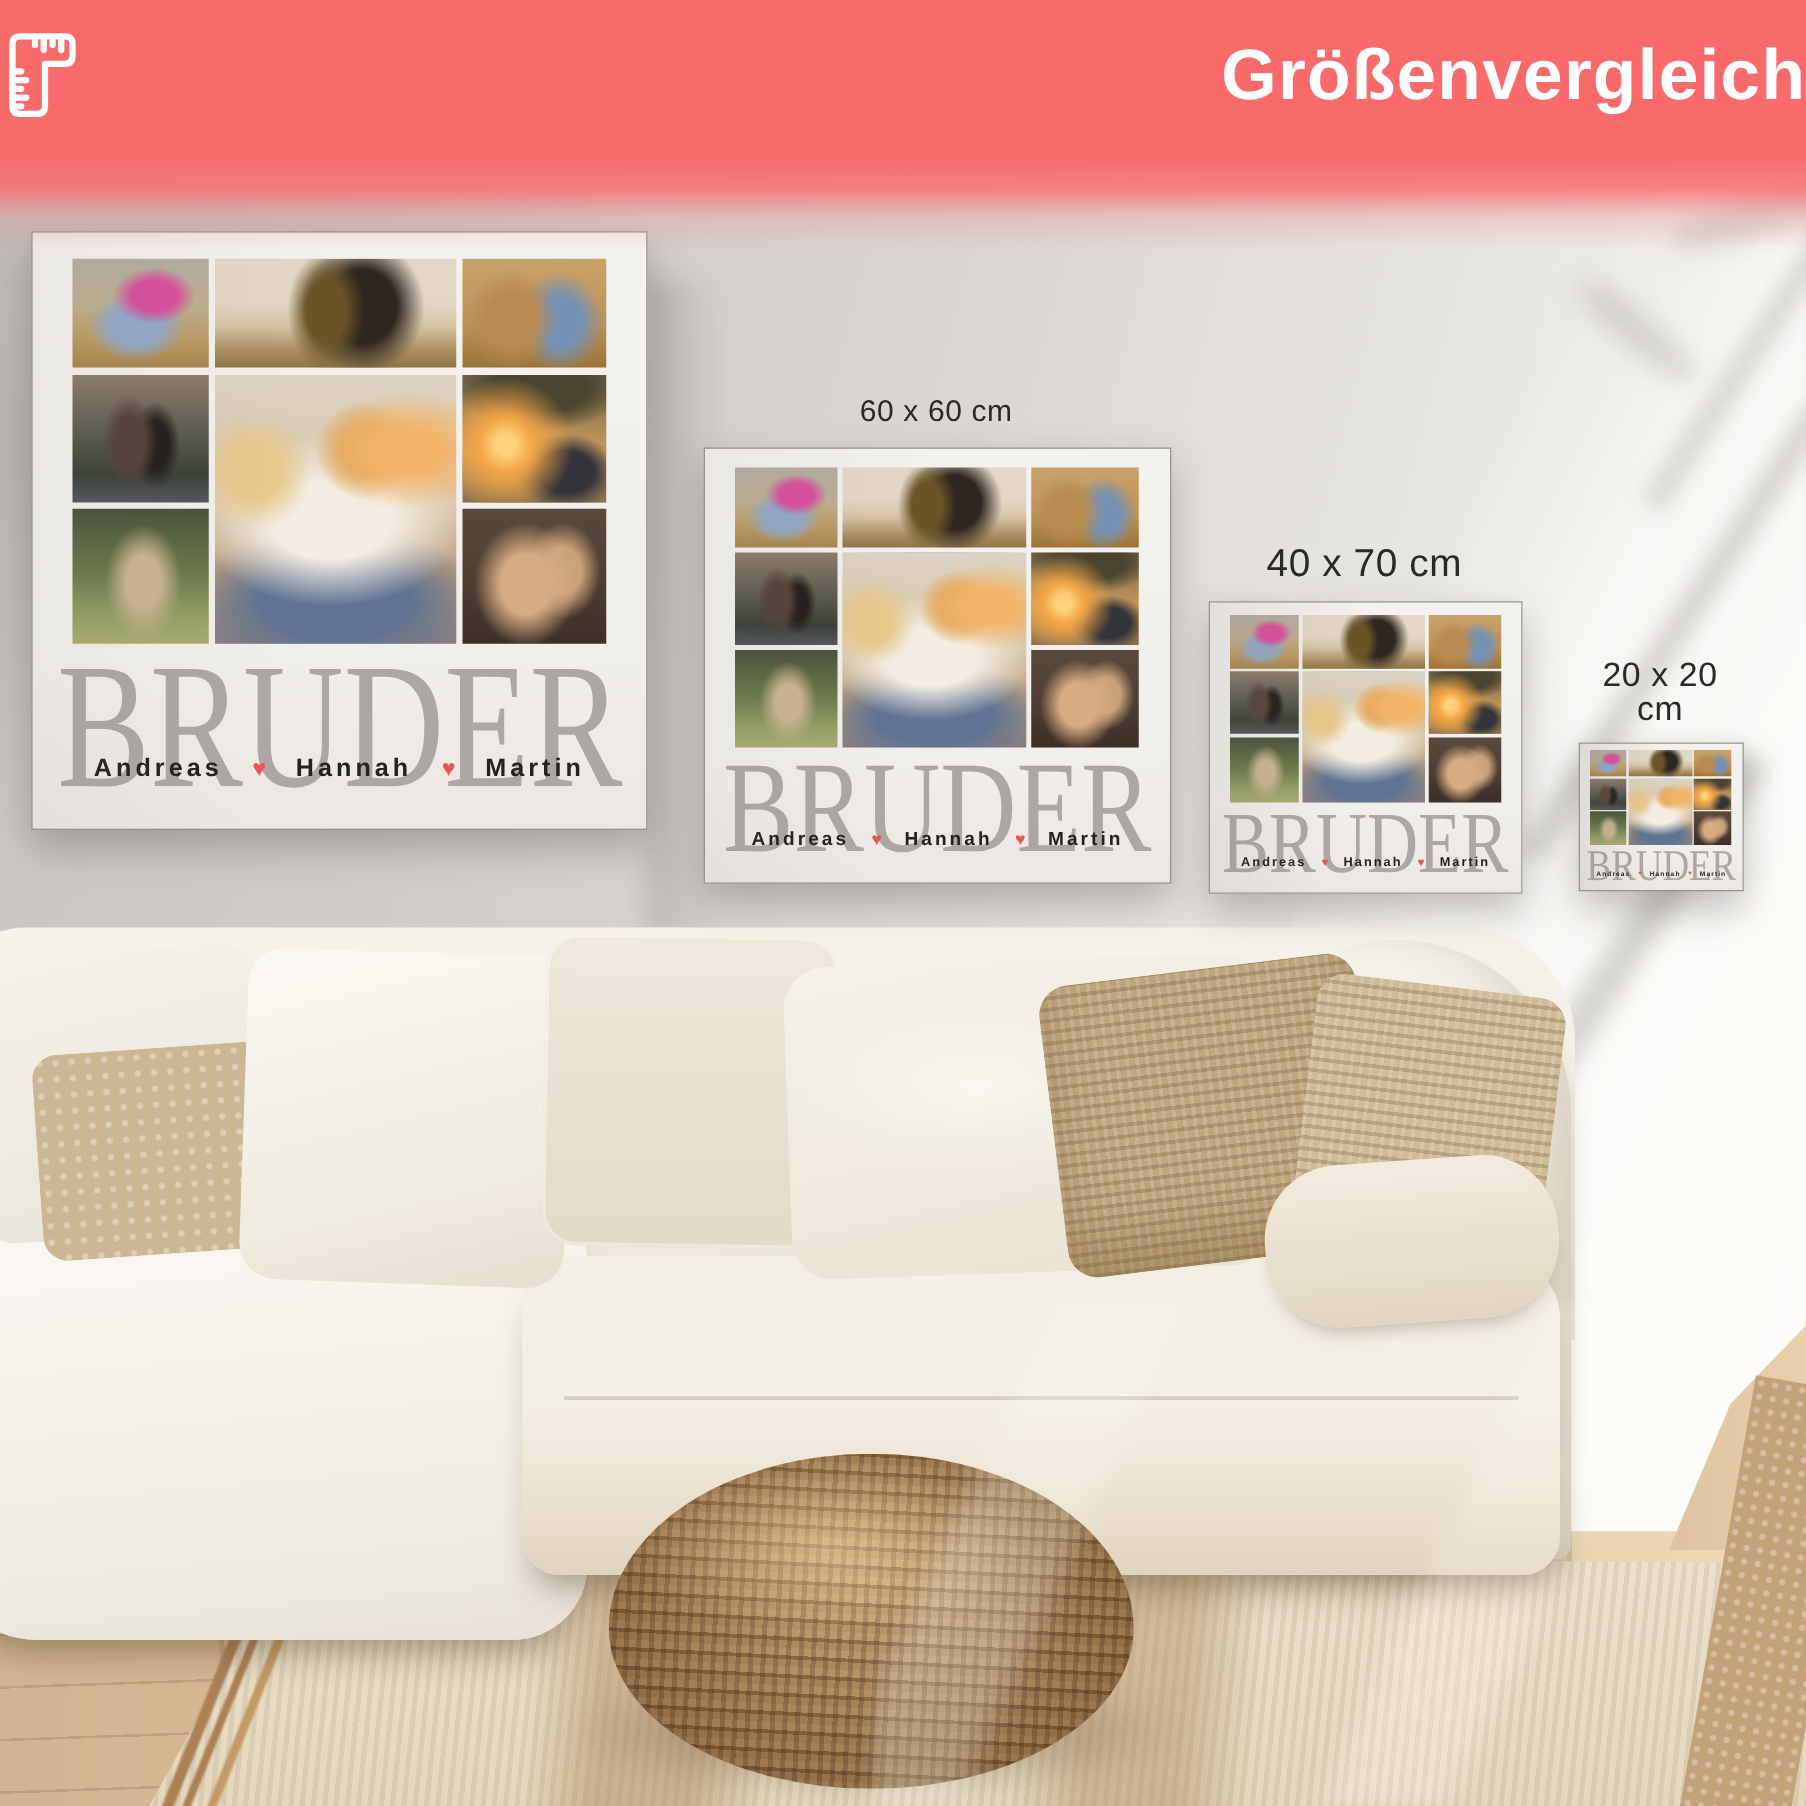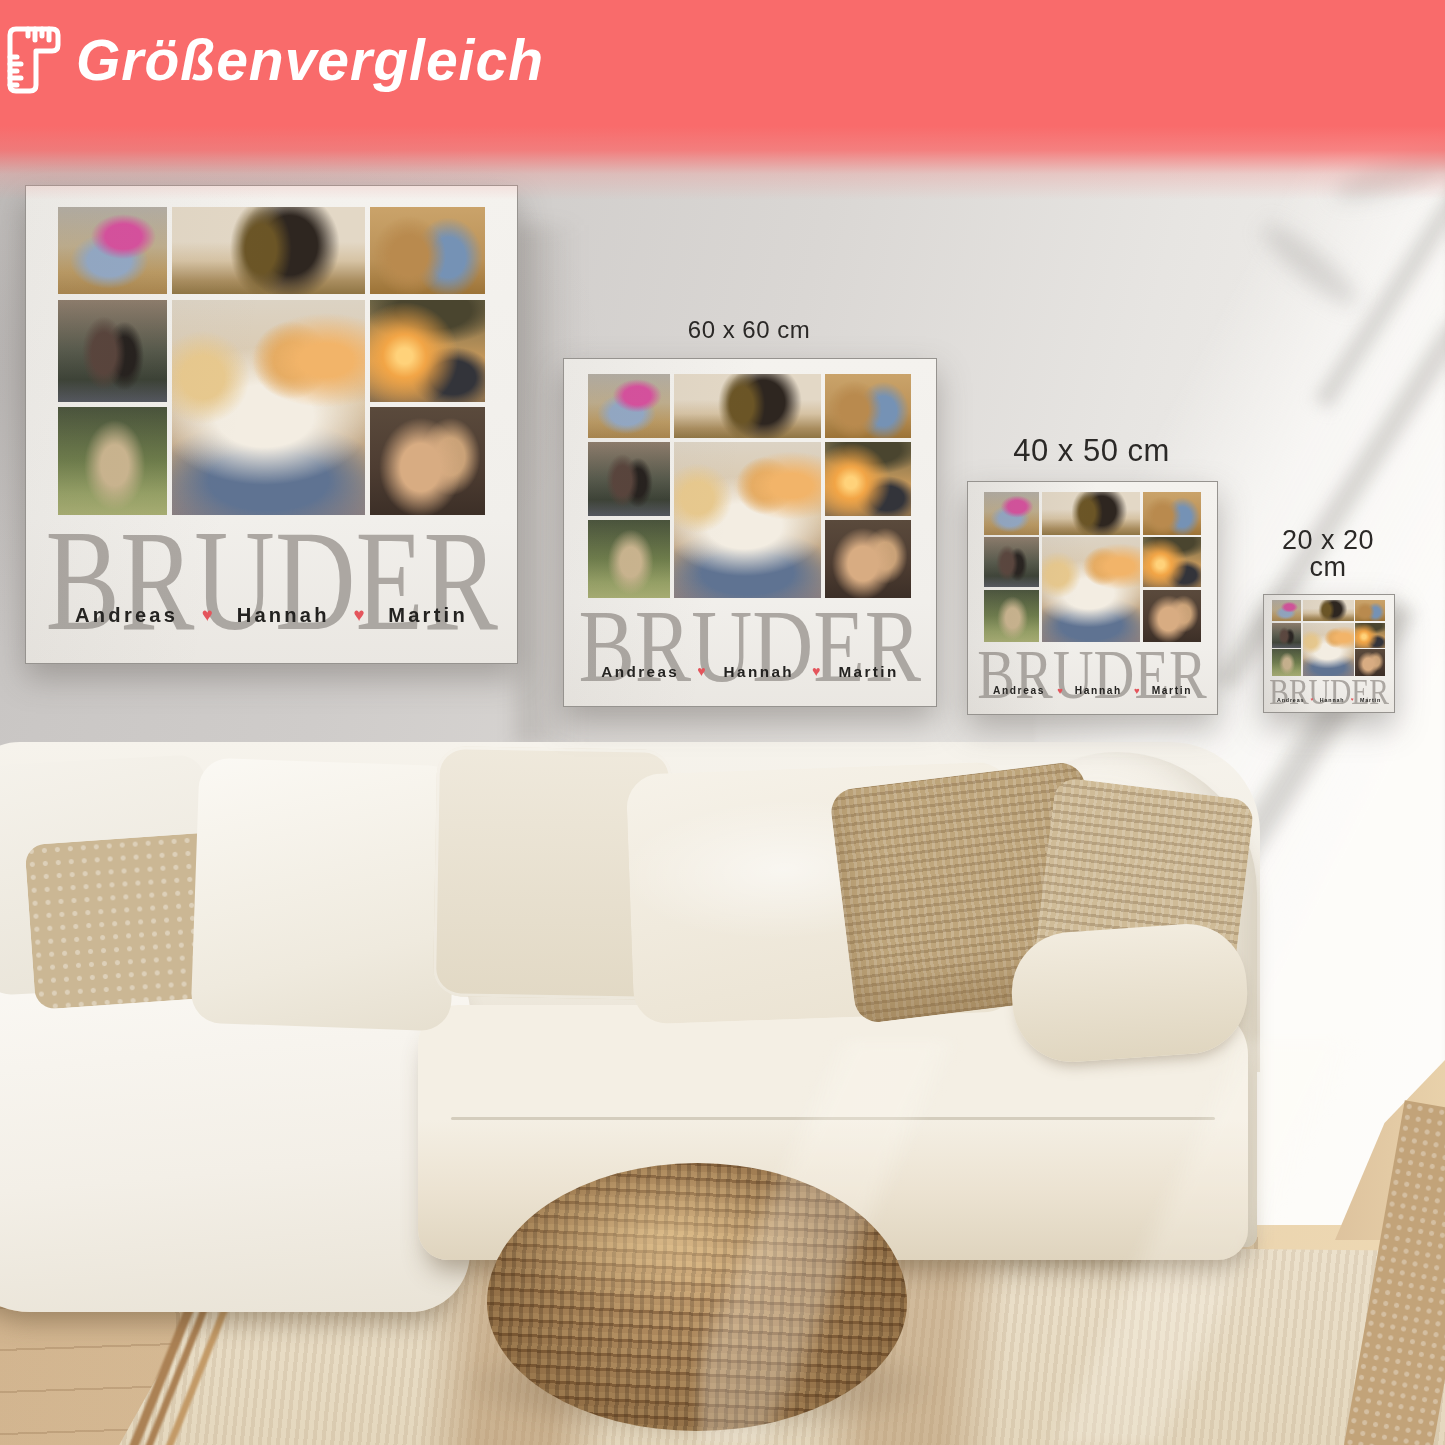--- a/index.html
+++ b/index.html
@@ -22,21 +22,21 @@
   .branch.b1{left:1270px;top:50px;width:150px;height:42px;transform:rotate(24deg);}
   .branch.b2{left:1330px;top:150px;width:170px;height:36px;transform:rotate(-18deg);}
   .branch.b3{left:1250px;top:250px;width:120px;height:30px;transform:rotate(40deg);}
   .wall-shade{position:absolute;left:516px;top:225px;width:64px;height:520px;
     background:linear-gradient(90deg,rgba(95,88,82,.22),transparent);filter:blur(9px);}
 
   
   .banner{position:absolute;left:0;top:0;width:100%;height:200px;z-index:30;
     background:linear-gradient(180deg,#f96b6b 0,#f96b6b 126px,rgba(249,107,107,.82) 150px,
                rgba(238,151,148,.35) 174px,rgba(226,190,188,0) 200px);}
-  .banner-inner{display:flex;justify-content:flex-start;align-items:center;gap:12px;padding-top:14px;font-style:italic;}
+  .banner-inner{display:flex;justify-content:space-between;align-items:center;gap:12px;padding-top:14px;}
   .banner-title{color:#fff;font-size:57px;font-weight:600;letter-spacing:1px;line-height:92px;}
   .ruler-svg{display:block;}
 
   
   .size-group{position:absolute;text-align:center;z-index:10;}
   .size-label{font-weight:500;color:#2b2927;letter-spacing:.5px;line-height:1;}
   .g80{left:25px;top:185px;width:491px;} .g80 .size-label{font-size:36px;margin-bottom:16px;}
   .g60{left:563px;top:318px;width:372px;} .g60 .size-label{font-size:24px;margin-bottom:16px;}
   .g40{left:967px;top:435px;width:249px;} .g40 .size-label{font-size:31px;margin-bottom:15px;}
   .g20{left:1263px;top:527px;width:130px;} .g20 .size-label{font-size:27px;margin-bottom:13px;}
@@ -235,21 +235,21 @@
         <span class="nm">Andreas</span>
         <span class="heart">♥</span>
         <span class="nm">Hannah</span>
         <span class="heart">♥</span>
         <span class="nm">Martin</span>
       </div>
     </div>
   </div>
 
   <div class="size-group g40">
-    <div class="size-label">40 x 50 cm</div>
+    <div class="size-label">40 x 70 cm</div>
     <div class="canvas" style="--w:249; height:232px;">
       <div class="collage">
         <div class="cell ph1"></div>
         <div class="cell ph2"></div>
         <div class="cell ph3"></div>
         <div class="cell ph4"></div>
         <div class="cell ph5"></div>
         <div class="cell ph6"></div>
         <div class="cell ph7"></div>
         <div class="cell ph8"></div>

